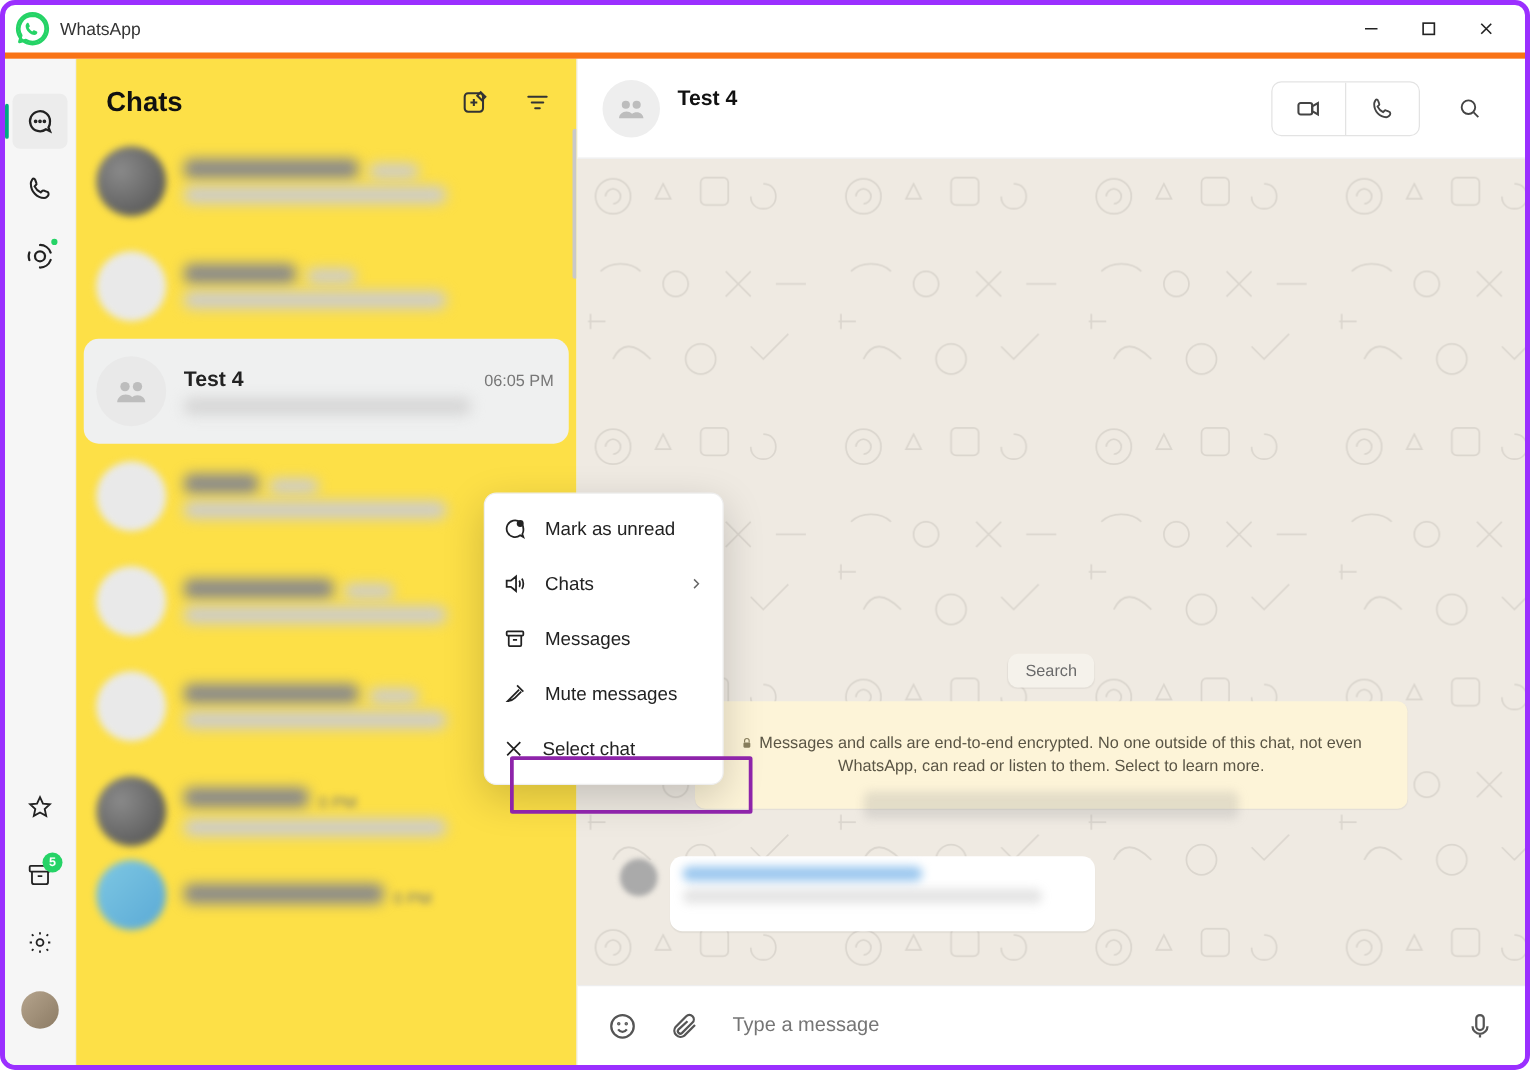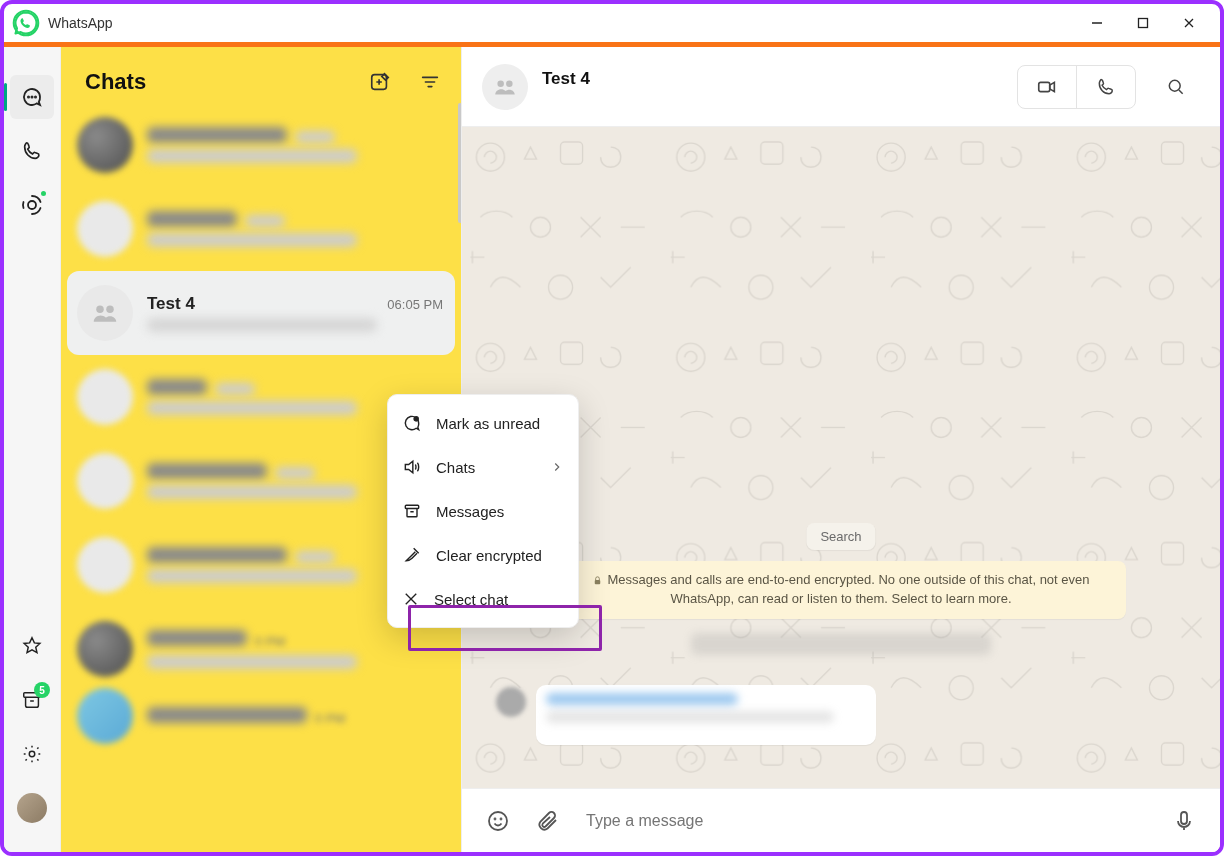--- a/index.html
+++ b/index.html
@@ -61,21 +61,21 @@
 .main-actions { margin-left: auto; display: flex; align-items: center; gap: 0; }
 .call-group { border: 1px solid #e3e3e3; border-radius: 8px; display: flex; height: 44px; overflow: hidden; }
 .call-btn { width: 58px; display: flex; align-items: center; justify-content: center; color: #444; }
 .call-sep { width: 1px; background: #e3e3e3; }
 .srch-btn { width: 48px; height: 44px; margin-left: 16px; display: flex; align-items: center; justify-content: center; color: #444; }
 
 .main-body { flex: 1; position: relative; overflow: hidden; }
 .doodle-bg { position: absolute; inset: 0; background: #efeae2; opacity: 1; }
 .doodle-svg { position: absolute; inset: 0; }
 .date-pill { position: absolute; left: 50%; top: 396px; transform: translateX(-50%); background: #f5f2eb; color: #6a6a6a; font-size: 13px; padding: 6px 14px; border-radius: 8px; box-shadow: 0 1px 1px rgba(0,0,0,0.05);}
-.sys-msg { position: absolute; left: 50%; top: 434px; transform: translateX(-50%); width: 570px; background: #fdf4d8; color: #5a5545; font-size: 13px; padding: 10px 16px; border-radius: 8px; text-align: center; line-height: 1.45; box-shadow: 0 1px 1px rgba(0,0,0,0.05);}
+.sys-msg { position: absolute; left: 50%; top: 434px; transform: translateX(-50%); width: 570px; background: #fdf4d8; color: #5a5545; font-size: 13px; padding: 24px 16px; border-radius: 8px; text-align: center; line-height: 1.45; box-shadow: 0 1px 1px rgba(0,0,0,0.05);}
 .sys-msg2 { position: absolute; left: 50%; top: 506px; transform: translateX(-50%); min-width: 300px; height: 22px; border-radius: 8px; }
 .blur-line { background: rgba(150,150,150,0.25); border-radius: 6px; filter: blur(4px); }
 
 .in-msg { position: absolute; left: 34px; top: 558px; width: 380px; height: 60px; display: flex; gap: 10px; }
 .in-av { width: 30px; height: 30px; border-radius: 50%; background: #aaa; filter: blur(2px); margin-top: 2px;}
 .in-bubble { flex: 1; background: #fff; border-radius: 10px; padding: 8px 10px; box-shadow: 0 1px 1px rgba(0,0,0,0.06);}
 .in-bubble .bl1{height:12px;width:60%;margin-bottom:6px;}
 .in-bubble .bl2{height:12px;width:90%;}
 
 
@@ -428,21 +428,21 @@
             </svg>
           </span>
     <span>Messages</span>
   </div>
   <div class="ctx-item">
     <span>
             <svg width="20" height="20" viewBox="0 0 24 24" fill="none" stroke="#222" stroke-width="1.7">
               <path d="M14 4l6 6M16 8l-6 6-5 5c2 0 5-1 7-3l6-6"></path>
             </svg>
           </span>
-    <span>Clear encrypted</span>
+    <span>Mute messages</span>
   </div>
   <div class="ctx-item">
     <span>
             <svg width="18" height="18" viewBox="0 0 24 24" fill="none" stroke="#222" stroke-width="1.8">
               <path d="M5 5l14 14M19 5L5 19"></path>
             </svg>
           </span>
     <span>Select chat</span>
   </div>
 </div>

